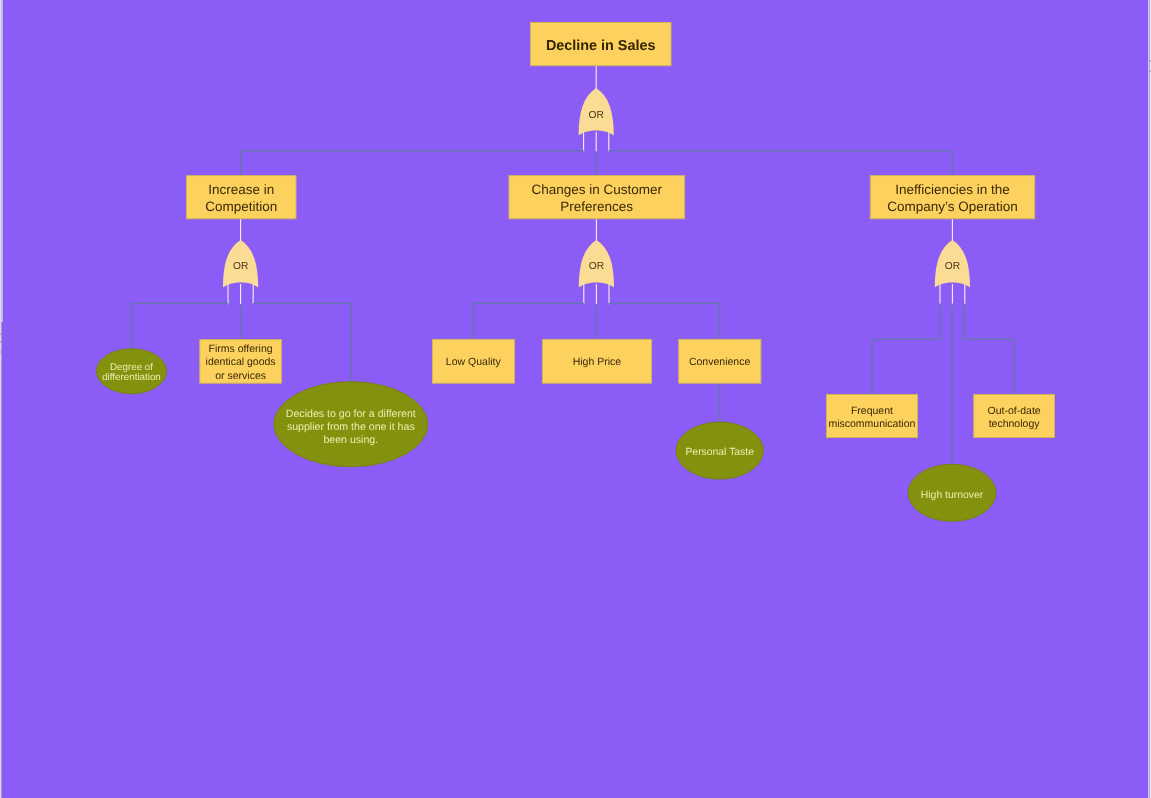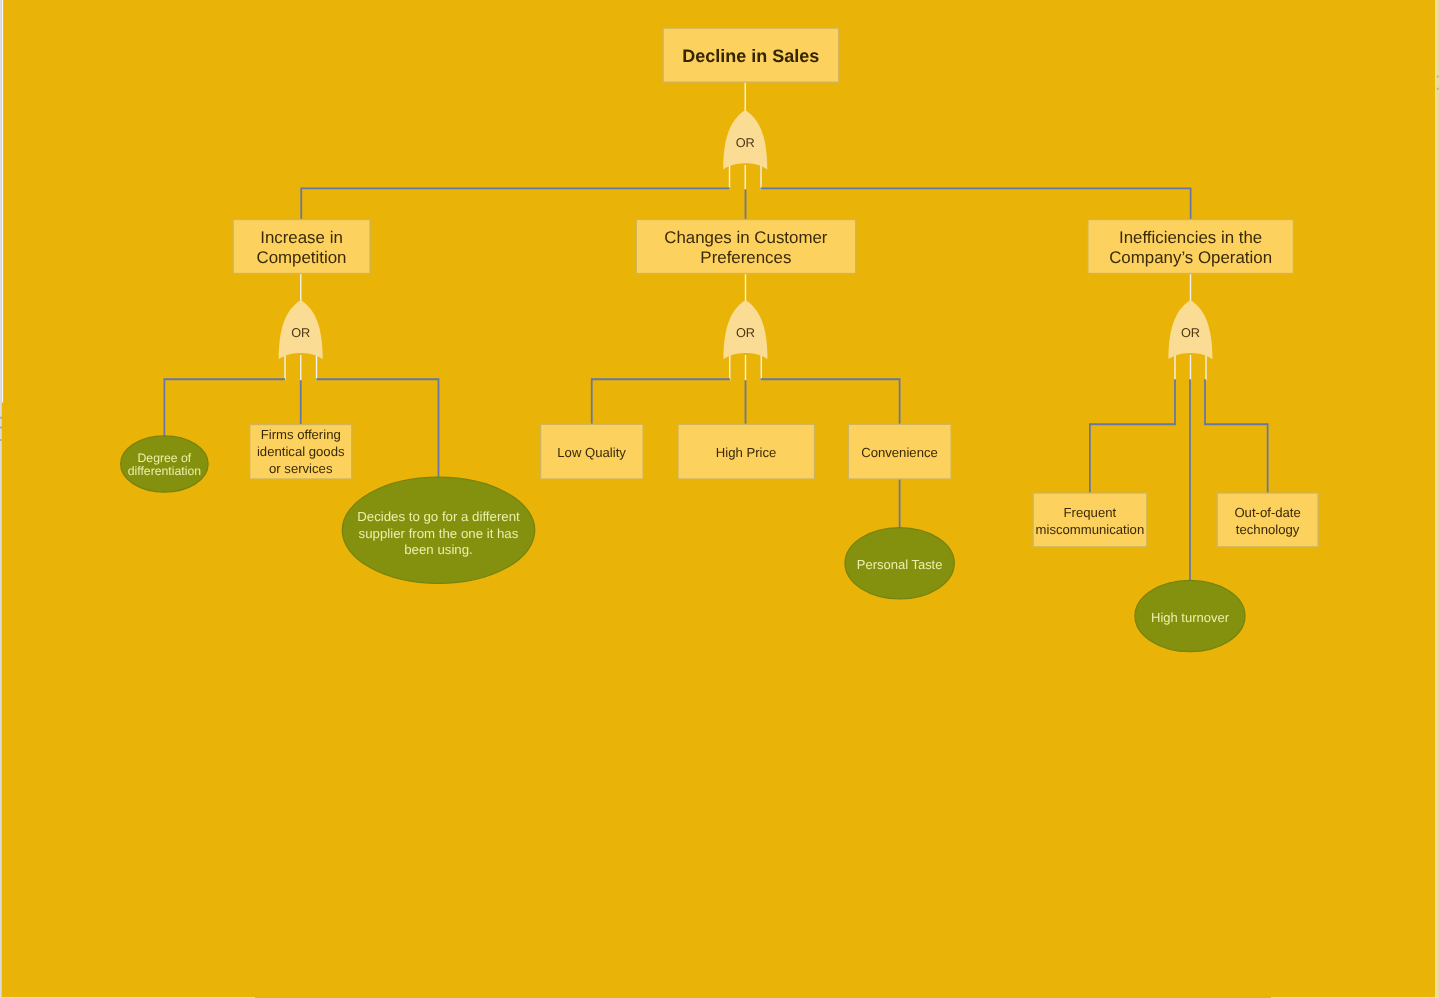--- a/index.html
+++ b/index.html
@@ -1,21 +1,21 @@
 <!DOCTYPE html>
 <html><head>
 <meta charset="utf-8">
 <title>Fault Tree</title>
 <style>
   html,body{margin:0;padding:0;background:#ffffff;}
   body{width:1151px;height:798px;overflow:hidden;
        font-family:"Liberation Sans", sans-serif;
        -webkit-font-smoothing:antialiased;
        text-rendering:geometricPrecision;}
-  #canvas{position:relative;width:1151px;height:798px;background:#eab308;}
+  #canvas{position:relative;width:1151px;height:798px;background:#8b5cf6;}
   svg.diagram{position:absolute;left:0;top:0;display:block;}
 
   .node-box{fill:#fcd15d;stroke:#cdb45d;stroke-width:1;}
   .node-ellipse{fill:#83910e;stroke:#76830d;stroke-width:1;}
   .gate-shape{fill:#fadc95;stroke:none;}
 
   text{font-family:"Liberation Sans", sans-serif;}
   .t-box{fill:#3a2a08;font-size:10.5px;}
   .t-box-top{fill:#342503;font-size:14.4px;font-weight:bold;}
   .t-box-l1{fill:#3a2a08;font-size:13.5px;}

